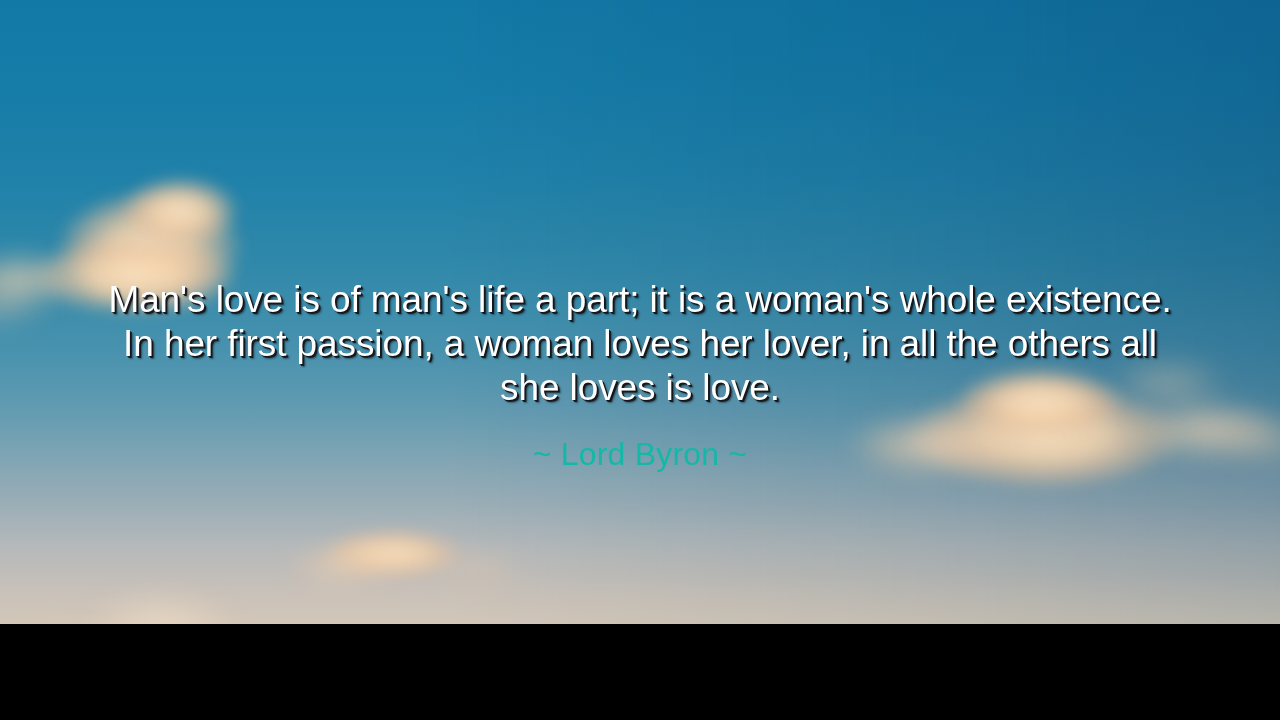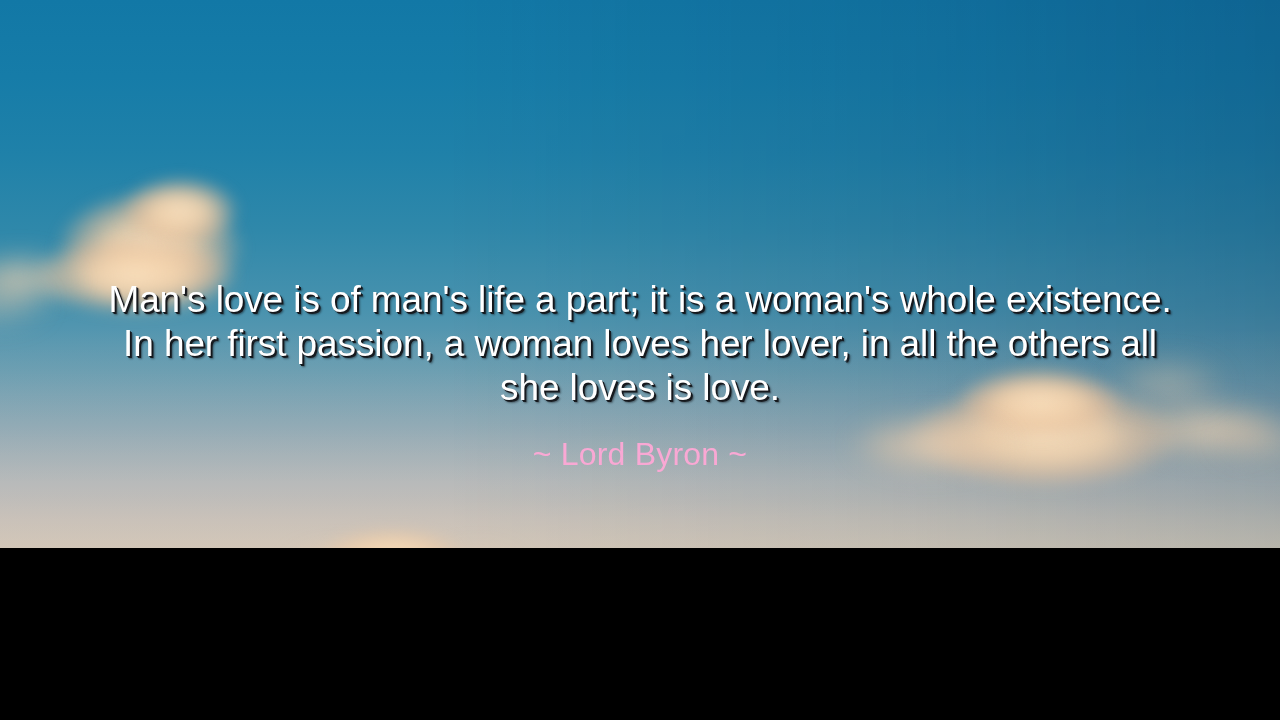--- a/index.html
+++ b/index.html
@@ -8,21 +8,21 @@
     padding: 0;
     background: #000;
   }
   body {
     font-family: "Liberation Sans", sans-serif;
   }
 
   .stage {
     position: relative;
     width: 1280px;
-    height: 548px;
+    height: 624px;
     overflow: hidden;
   }
 
   
   .sky {
     position: absolute;
     inset: 0;
     background:
       linear-gradient(to bottom,
         rgba(18,120,166,1.00)   0%,
@@ -125,21 +125,21 @@
     transform: translateX(-50%);
     width: 900px;
     text-align: center;
   }
   .attribution-text {
     margin: 0;
     font-family: "Liberation Sans", sans-serif;
     font-size: 32px;
     line-height: 40px;
     font-weight: 400;
-    color: #f9a8d4;
+    color: #14b8a6;
     letter-spacing: 0.2px;
   }
 </style>
 </head>
 <body>
 
 <div class="stage">
 
   <div class="sky"></div>
   <div class="sky-h"></div>

